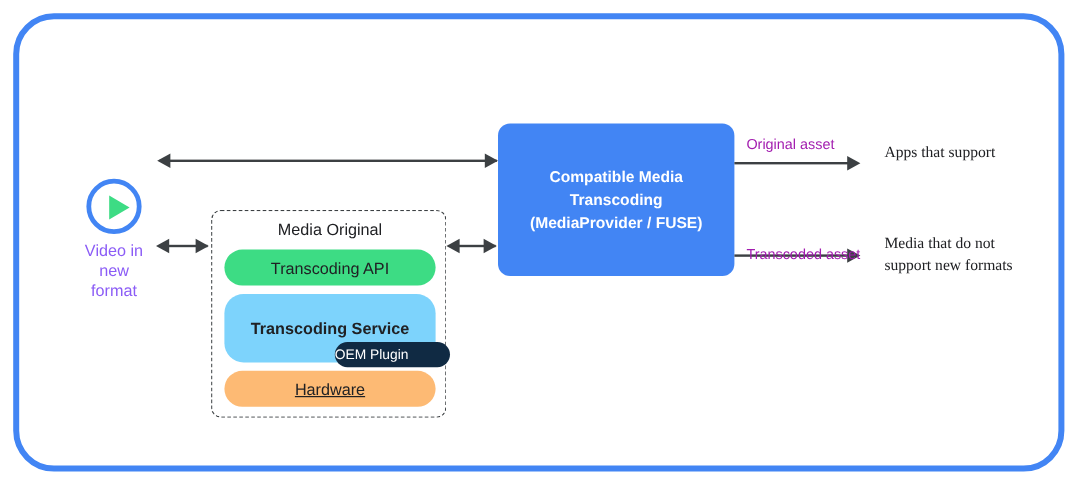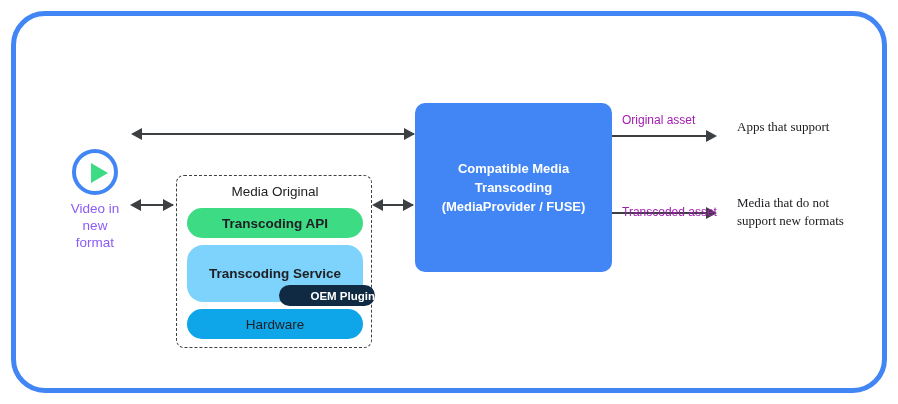--- a/index.html
+++ b/index.html
@@ -69,43 +69,43 @@
     position: absolute;
     left: 10px;
     width: 176px;
     border-radius: 16px;
     display: flex;
     align-items: center;
     justify-content: center;
     font-size: 13.5px;
     color: #202124;
   }
-  .stack-api     { top: 32px;  height: 30px; background: #3DDC84; font-weight: bold; }
+  .stack-api     { top: 32px;  height: 30px; background: #3DDC84; font-weight: normal; }
   .stack-service { top: 69px;  height: 57px; background: #7dd3fc; font-weight: bold; }
-  .stack-hw      { top: 133px; height: 30px; background: #0ea5e9; }
+  .stack-hw      { top: 133px; height: 30px; background: #fdba74; text-decoration: underline; }
 
   .oem-plugin {
     position: absolute;
     left: 102px; top: 109px;
     width: 96px; height: 21px;
     background: #102A43;
     border-radius: 11px;
     display: flex;
     align-items: center;
-    justify-content: flex-end;
+    justify-content: flex-start;
     color: #ffffff;
     font-size: 11.5px;
-    font-weight: bold;
+    font-weight: normal;
   }
 
   
   .cmt-box {
     position: absolute;
     left: 415px; top: 103px;
-    width: 197px; height: 169px;
+    width: 197px; height: 127px;
     background: #4285F4;
     border-radius: 10px;
     display: flex;
     align-items: center;
     justify-content: center;
     text-align: center;
   }
   .cmt-box .txt {
     color: #ffffff;
     font-size: 13px;

